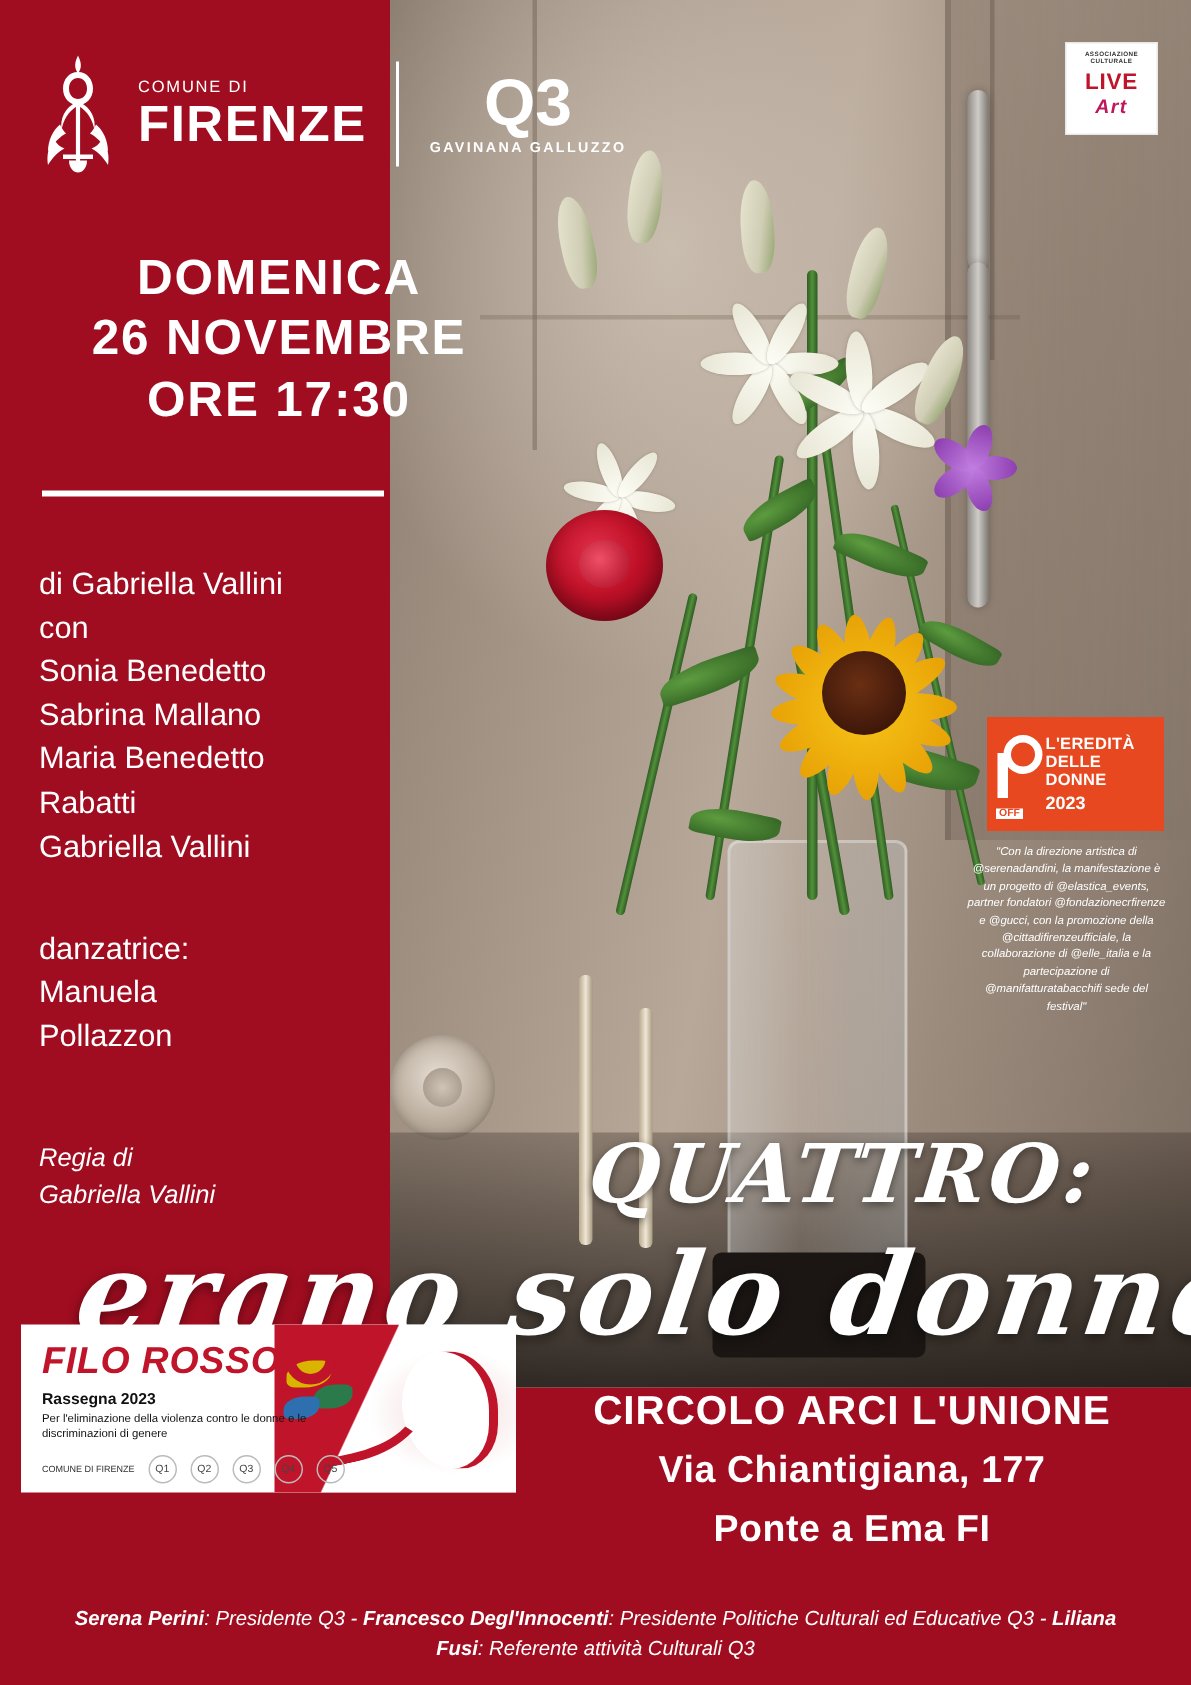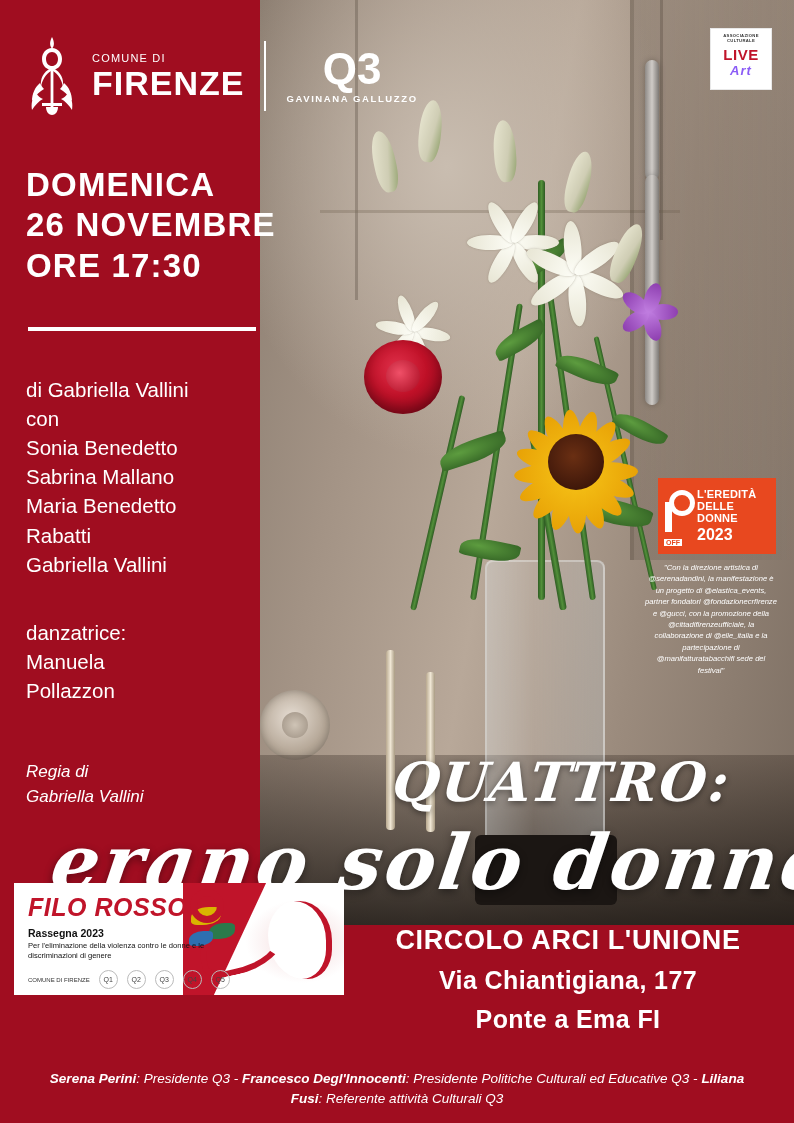--- a/index.html
+++ b/index.html
@@ -161,28 +161,28 @@
   
   .liveart {
     position: absolute; right: 22px; top: 28px;
     width: 62px; height: 62px; background: #fff; color: #c0142a;
     border: 1px solid #e8e8e8;
     display: flex; flex-direction: column; align-items: center; justify-content: flex-start;
     padding-top: 4px;
   }
   .liveart .la-top { font-size: 4.2px; color: #333; letter-spacing: .3px; line-height: 1.25; text-align: center; font-weight: 700;}
   .liveart .la-live { font-size: 15px; font-weight: 700; letter-spacing: .5px; margin-top: 2px; color:#c0142a;}
-  .liveart .la-art { font-size: 13px; font-weight: 700; font-style: italic; color:#8b5cf6; letter-spacing: 1px; }
+  .liveart .la-art { font-size: 13px; font-weight: 700; font-style: italic; color:#be185d; letter-spacing: 1px; }
 
   
   .date-block {
     position: absolute; left: 26px; top: 165px; width: 320px;
   }
   .date-block div {
-    font-size: 33px; font-weight: 700; letter-spacing: 1.2px; line-height: 1.22;
+    font-size: 33px; font-weight: 700; letter-spacing: 1.2px; line-height: 1.22; text-align: center;
   }
   .rule {
     position: absolute; left: 28px; top: 327px; width: 228px; height: 4px; background: #fff;
   }
   .cast {
     position: absolute; left: 26px; top: 375px; width: 240px;
     font-size: 20.5px; line-height: 1.42; font-weight: 400;
   }
   .dancer {
     position: absolute; left: 26px; top: 618px; width: 240px;
@@ -208,21 +208,21 @@
     border: 5px solid #fff; border-radius: 50%;
   }
   .eredita .ed-mark .bar {
     position:absolute; left:2px; top:16px; width:7px; height:30px; background:#fff;
   }
   .eredita .ed-mark .off {
     position:absolute; left:1px; bottom:0; font-size:7px; font-weight:700;
     background:#fff; color:#e8481f; padding:0 2px;
   }
   .eredita .ed-text { font-size: 11px; font-weight: 700; line-height: 1.12; letter-spacing: .2px; }
-  .eredita .ed-year { font-size: 16px; font-weight: 700; margin-top: 2px; }
+  .eredita .ed-year { font-size: 12px; font-weight: 700; margin-top: 2px; }
 
   .credit-small {
     position: absolute; right: 16px; top: 562px; width: 134px;
     font-size: 7.6px; font-style: italic; line-height: 1.5; text-align: center;
     color: #fff;
   }
 
   
   .title-quattro {
     position: absolute; left: 393px; top: 750px;

